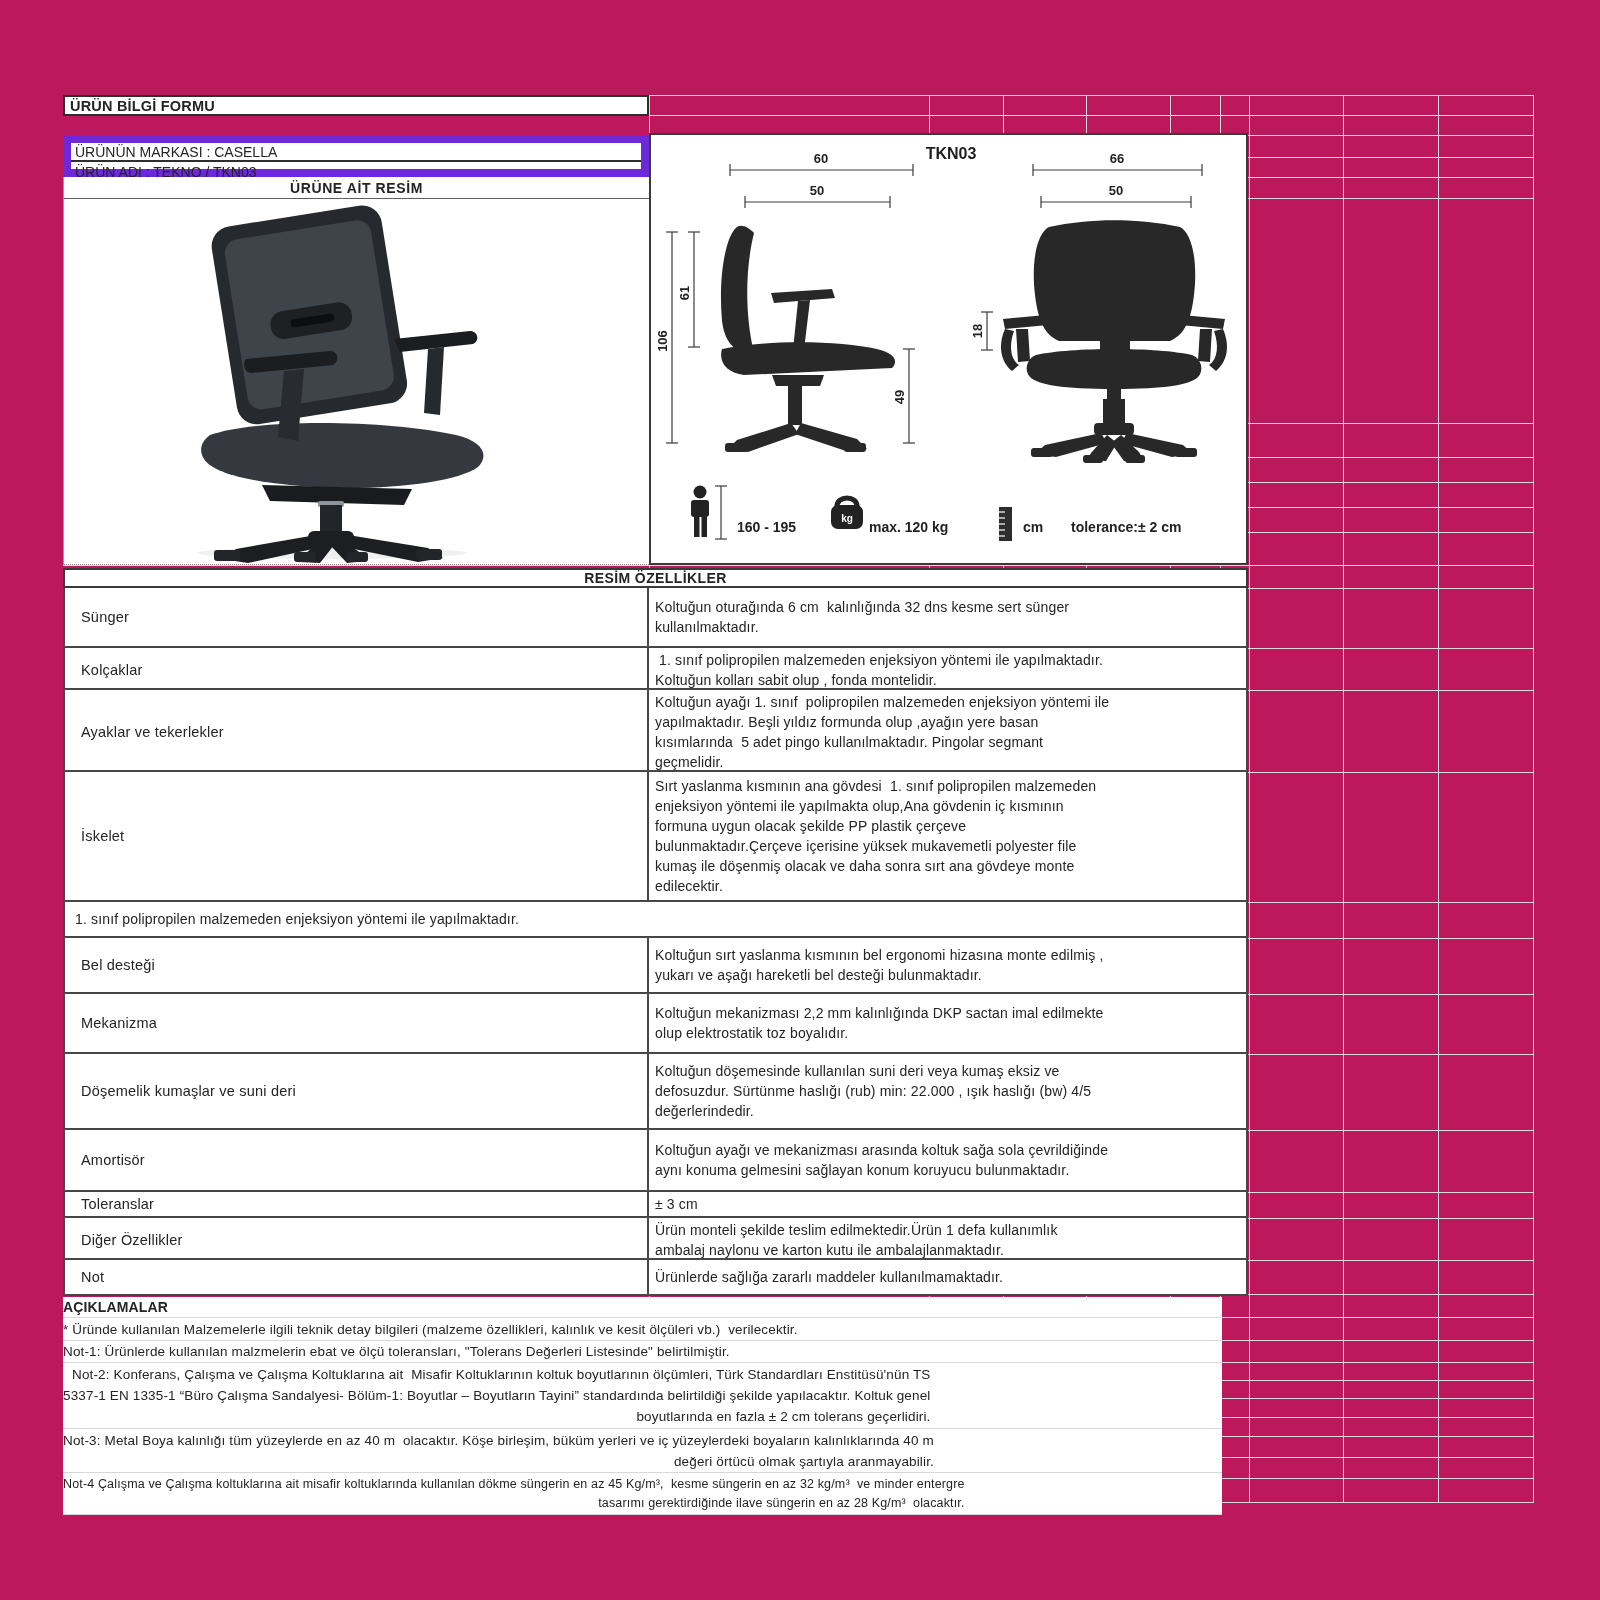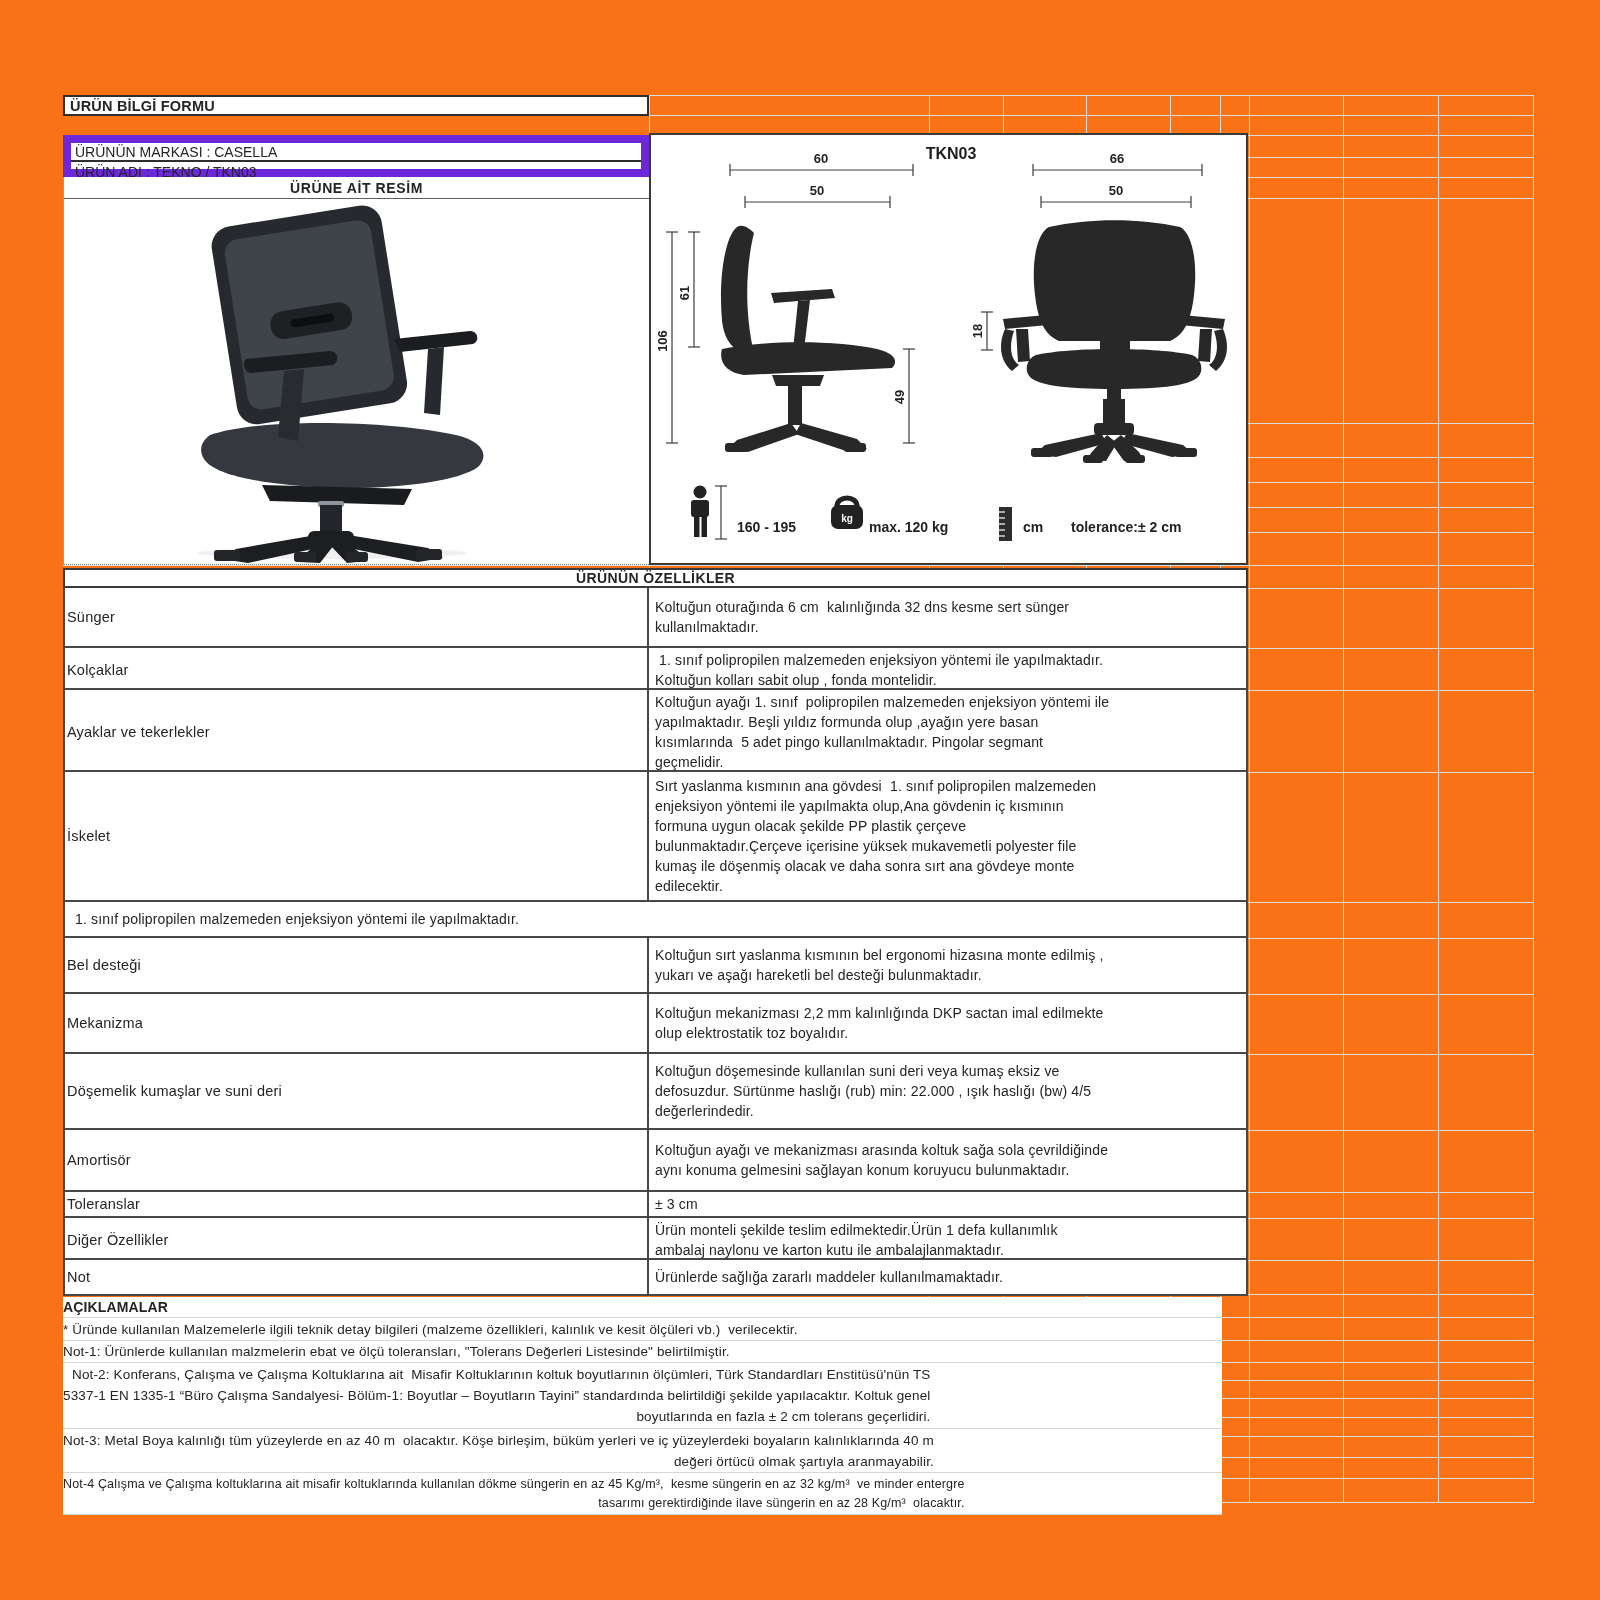--- a/index.html
+++ b/index.html
@@ -1,16 +1,16 @@
 <!DOCTYPE html>
 <html><head>
 <meta charset="utf-8">
 <style>
   html,body{margin:0;padding:0;background:#fff;}
-  .page{position:relative;width:1600px;height:1600px;background:#f97316;overflow:hidden;
+  .page{position:relative;width:1600px;height:1600px;background:#be185d;overflow:hidden;
         font-family:"Liberation Sans",sans-serif;color:#242424;}
   
   .hl{position:absolute;left:63px;width:1471px;height:1px;background:#dcdcdc;}
   .vl{position:absolute;top:95px;height:1407px;width:1px;background:#dcdcdc;}
   
   .box{position:absolute;background:#fff;box-sizing:border-box;z-index:2;}
   .title-box{left:63px;top:95px;width:586px;height:21px;border:2px solid #2e2e2e;
              font-size:14.5px;font-weight:bold;display:flex;align-items:center;padding-left:5px;letter-spacing:.2px;}
   .id-box{left:63px;top:135px;width:586px;height:42px;border:8px solid #6d28d9;}
   .id-row{height:20px;display:flex;align-items:center;padding-left:4px;font-size:14px;box-sizing:border-box;}
@@ -18,21 +18,21 @@
   .photo-box{left:63px;top:177px;width:586px;height:388px;border-left:1px solid #9a9a9a;
              border-bottom:1px dotted #8a8a8a;}
   .caption{height:21px;border-bottom:1px solid #5f5f5f;display:flex;align-items:center;justify-content:center;
            font-size:14px;font-weight:600;letter-spacing:.6px;}
   .draw-box{left:649px;top:133px;width:599px;height:432px;border:2px solid #3a3a3a;}
   .tech-bar{left:63px;top:568px;width:1185px;height:20px;border:2px solid #3a3a3a;
             display:flex;align-items:center;justify-content:center;font-size:14px;font-weight:bold;letter-spacing:.4px;}
   .tech-table{left:63px;top:588px;width:1185px;border:2px solid #474747;border-top:none;}
   .trow{display:grid;grid-template-columns:584px 1fr;border-bottom:2px solid #474747;box-sizing:border-box;}
   .trow:last-child{border-bottom:none;}
-  .lab{border-right:2px solid #474747;display:flex;align-items:center;padding-left:2px;
+  .lab{border-right:2px solid #474747;display:flex;align-items:center;padding-left:16px;
        font-size:14.5px;letter-spacing:.2px;}
   .val{display:flex;align-items:center;padding:2px 6px 2px 6px;font-size:14px;line-height:20px;
        white-space:pre-wrap;letter-spacing:.15px;}
   .notes{left:63px;top:1297px;width:1159px;z-index:2;position:absolute;background:transparent;text-align:right;}
   .nrow{border-bottom:1px solid #d8d8d8;display:flex;align-items:center;box-sizing:border-box;
         font-size:13.5px;line-height:21px;white-space:pre-wrap;letter-spacing:.15px;background:#fff;}
   .nhead{font-weight:bold;font-size:14px;height:21px;}
   svg text{font-family:"Liberation Sans",sans-serif;}
   .dim{stroke:#3c3c3c;stroke-width:1.2;}
   .dimlabel{font-size:13px;font-weight:bold;fill:#222;}
@@ -235,21 +235,21 @@
           <line x1="348" y1="389" x2="354" y2="389"></line>
             <line x1="348" y1="395" x2="354" y2="395"></line>
           <line x1="348" y1="401" x2="354" y2="401"></line>
         </g>
       </g>
       <text class="iconlabel" x="372" y="397">cm</text>
       <text class="iconlabel" x="420" y="397">tolerance:± 2 cm</text>
     </svg>
   </div>
 
-  <div class="box tech-bar">ÜRÜNÜN ÖZELLİKLER</div>
+  <div class="box tech-bar">RESİM ÖZELLİKLER</div>
 
   <div class="box tech-table">
     <div class="trow" style="height:60px">
       <div class="lab">Sünger</div>
       <div class="val">Koltuğun oturağında 6 cm  kalınlığında 32 dns kesme sert sünger
 kullanılmaktadır.</div>
     </div>
     <div class="trow" style="height:42px">
       <div class="lab">Kolçaklar</div>
       <div class="val"> 1. sınıf polipropilen malzemeden enjeksiyon yöntemi ile yapılmaktadır.

